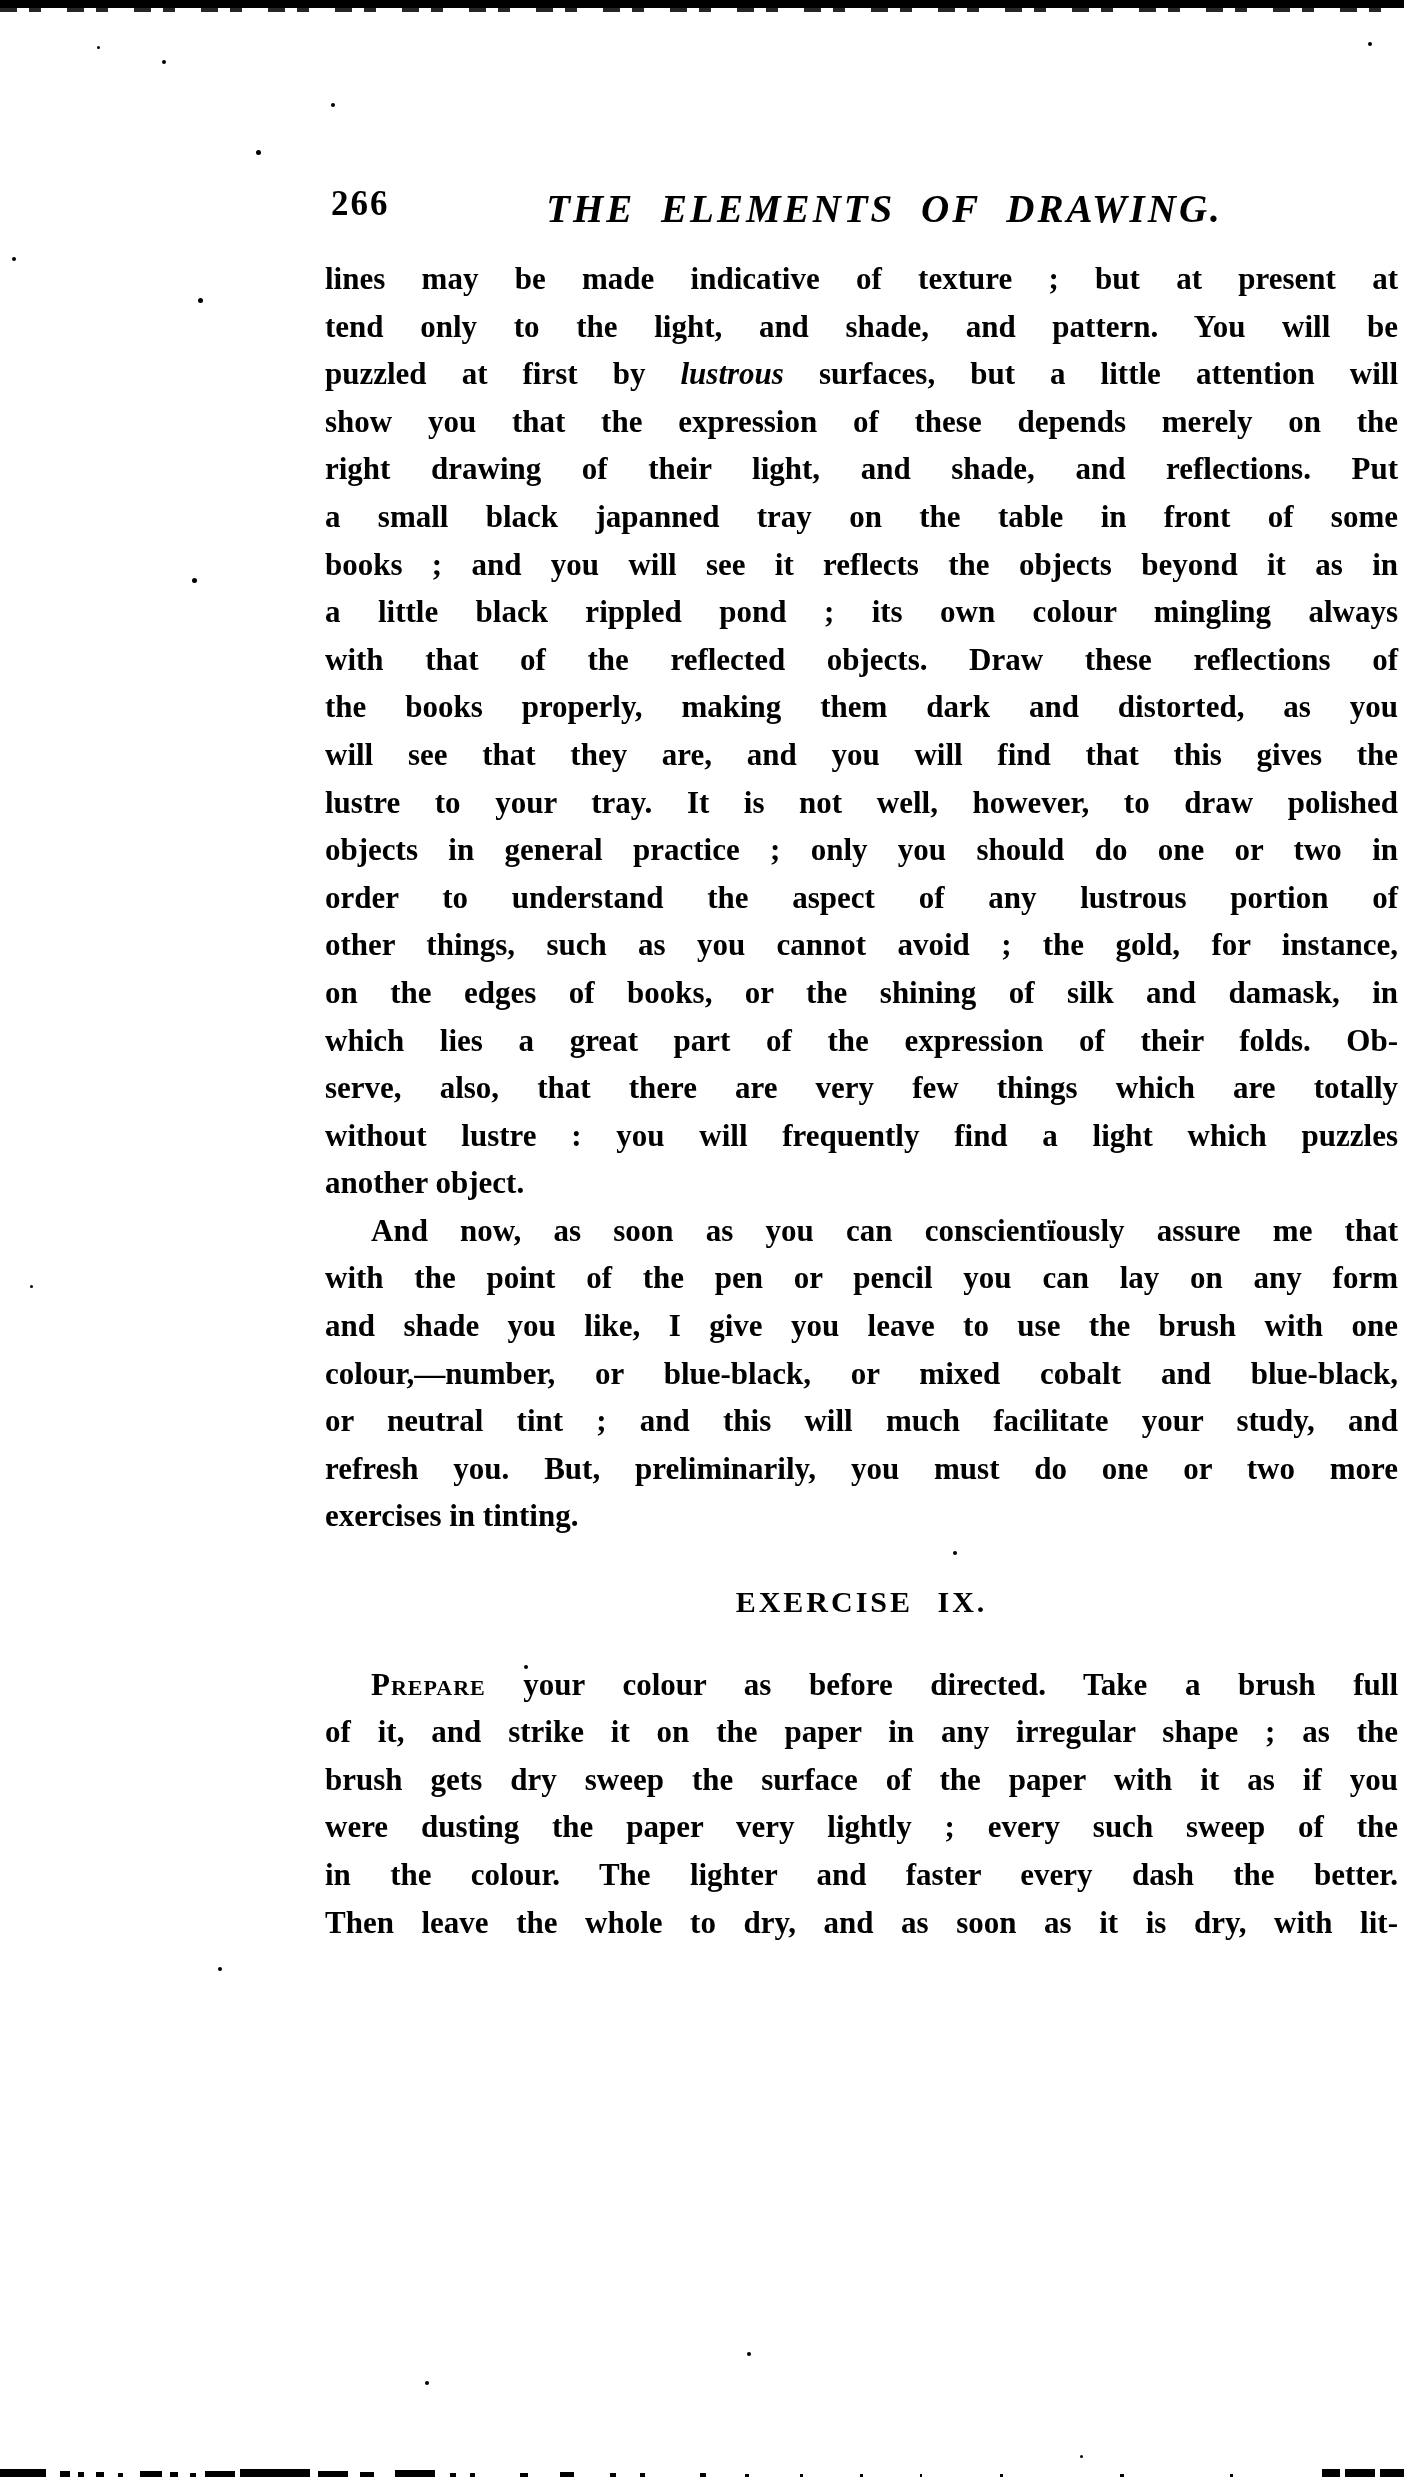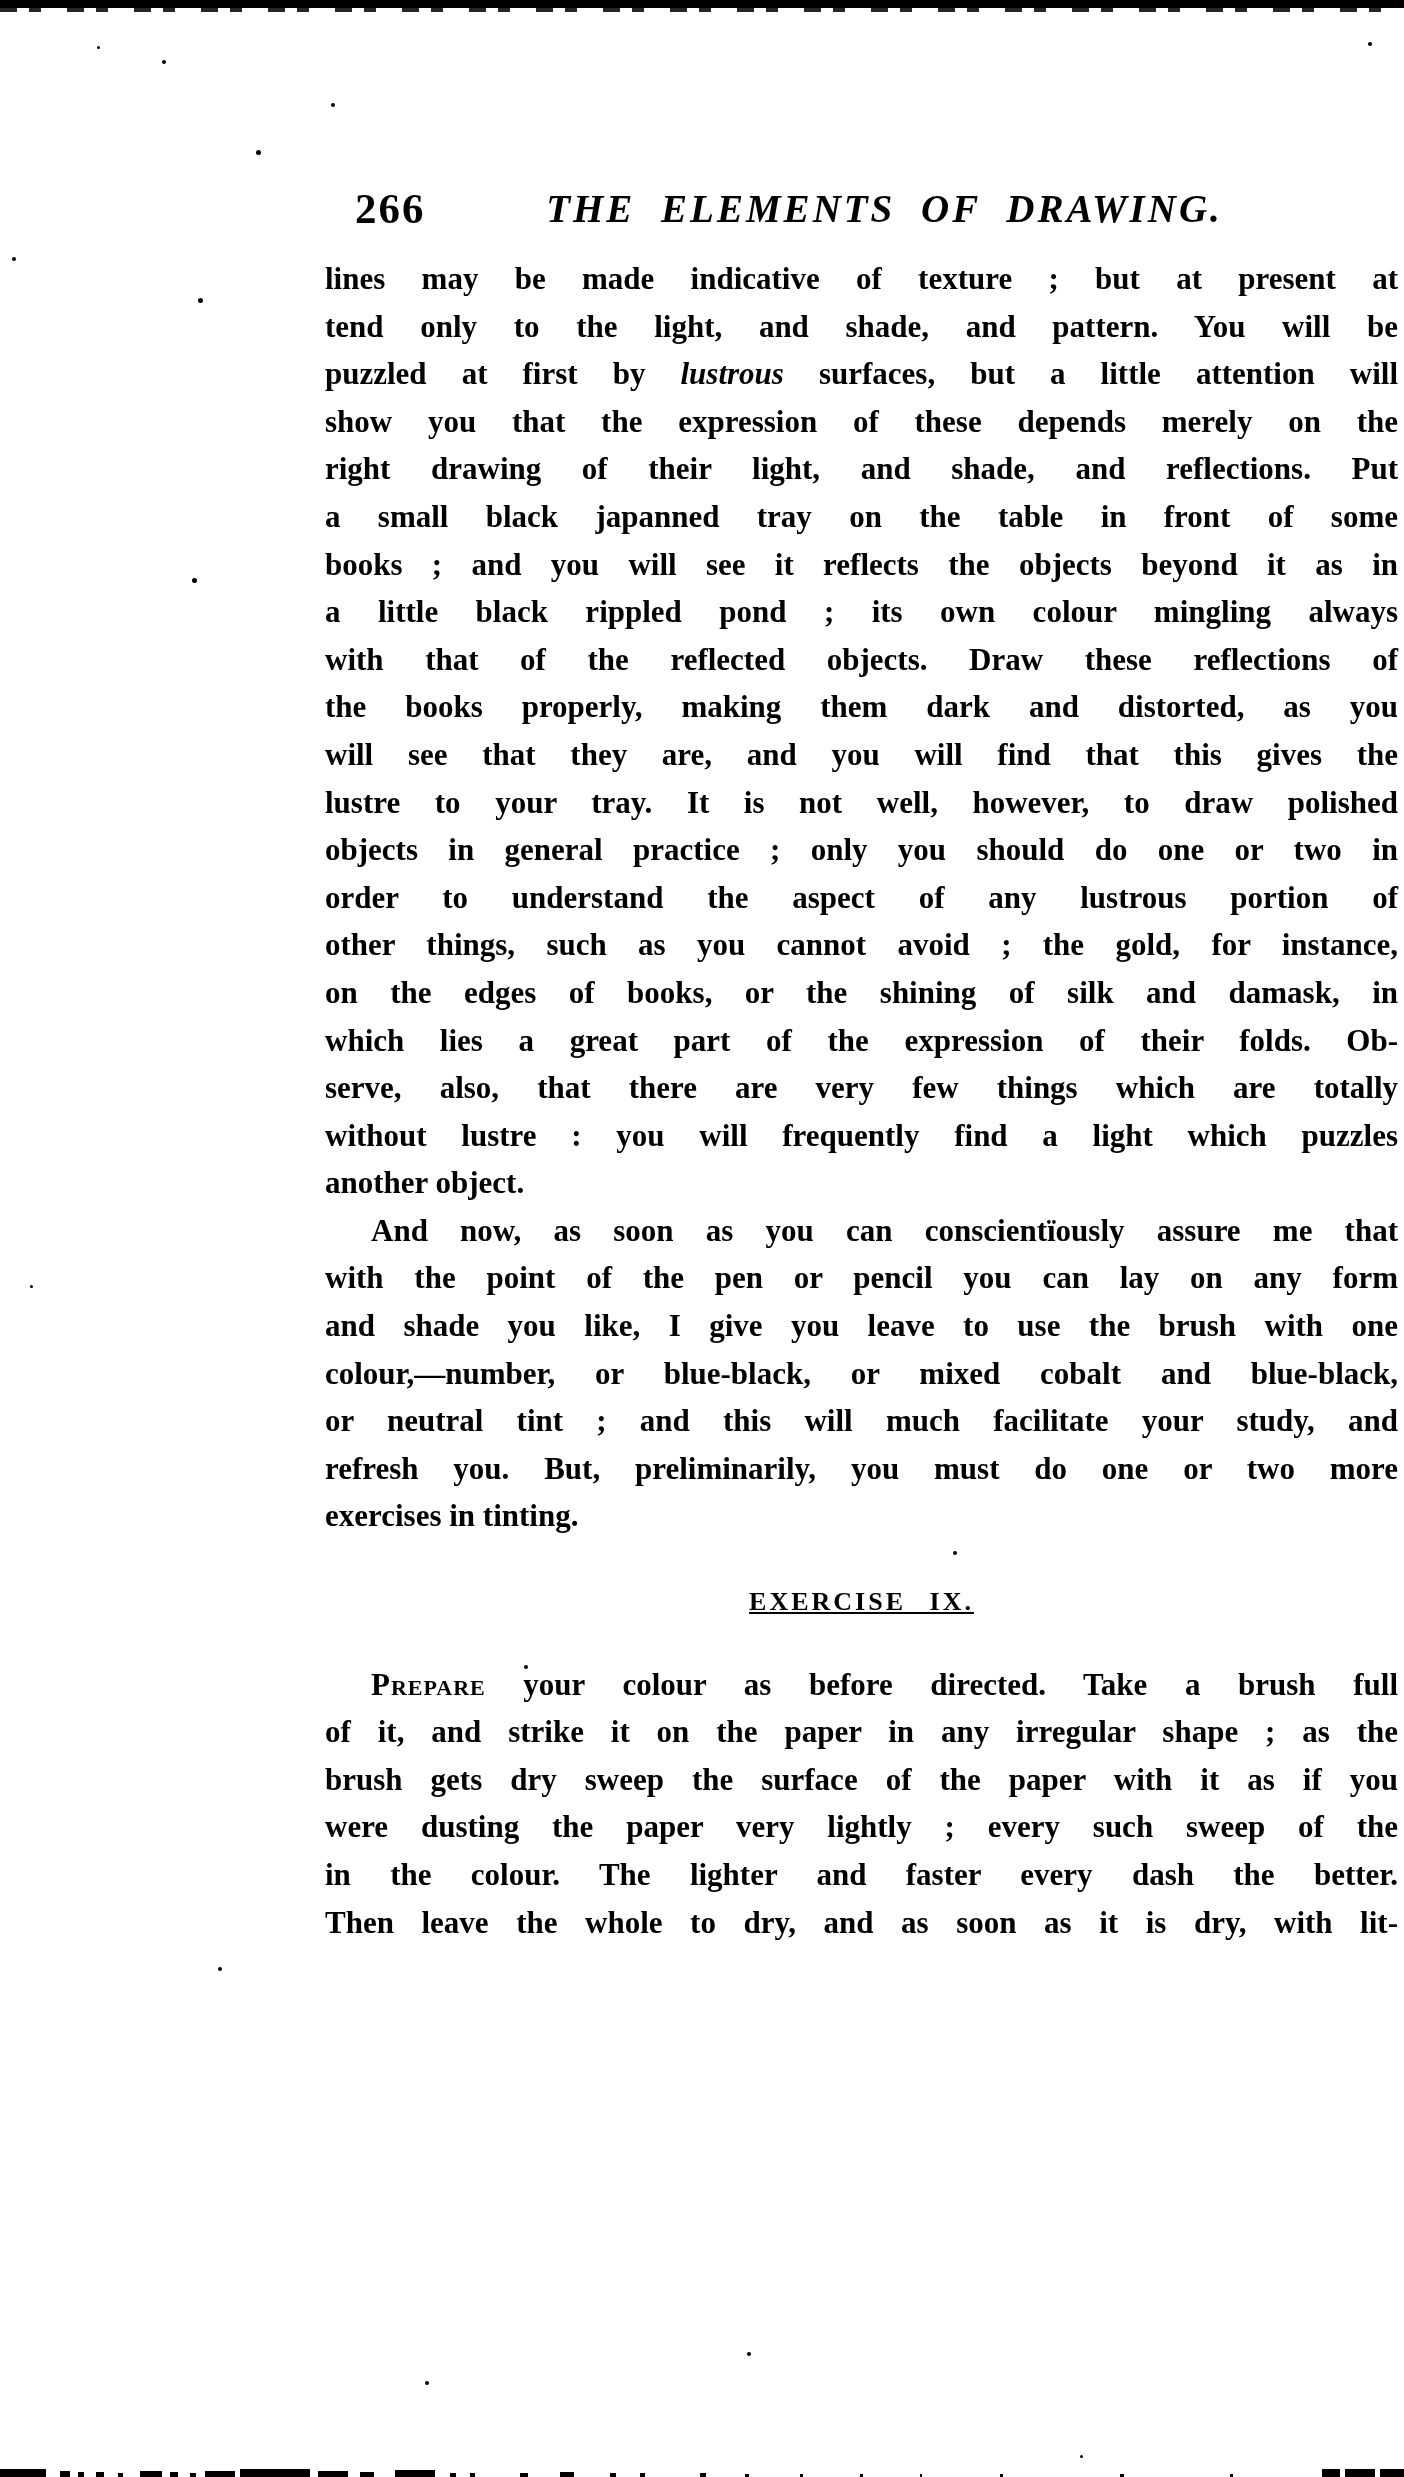--- a/index.html
+++ b/index.html
@@ -14,36 +14,36 @@
   
   .topbar{position:absolute;top:0;left:0;width:1404px;height:8px;background:#000;}
   .topbar-frag{position:absolute;top:8px;left:0;width:1404px;height:4px;
     background:repeating-linear-gradient(90deg,#000 0 17px,transparent 17px 29px,#000 29px 41px,transparent 41px 67px);
     opacity:.85;}
   .artifact{position:absolute;background:#000;}
   .speck{position:absolute;background:#000;border-radius:50%;}
 
   
   .header{position:absolute;top:182px;left:325px;width:1073px;height:52px;}
-  .pagenum{position:absolute;left:6px;top:2px;font-size:43px;font-weight:bold;letter-spacing:2px;margin-left:24px;}
+  .pagenum{position:absolute;left:6px;top:2px;font-size:35px;font-weight:bold;letter-spacing:2px;}
   .runtitle{position:absolute;left:0;top:4px;width:100%;text-align:center;
     padding-left:46px;box-sizing:border-box;
     font-style:italic;font-weight:bold;font-size:39px;letter-spacing:3px;word-spacing:13px;}
 
   
   .bodytext{position:absolute;top:255px;left:325px;width:1073px;
     font-size:31px;font-weight:bold;line-height:47.6px;}
   .line{text-align:justify;text-align-last:justify;text-justify:inter-word;height:47.6px;}
   .line.noj{text-align:left;text-align-last:left;}
   .line.ind{text-indent:46px;}
   .i{font-style:italic;}
   .sc{font-variant:small-caps;letter-spacing:1px;}
 
   .heading{margin-top:38px;margin-bottom:35px;height:47.6px;line-height:47.6px;
-    text-align:center;font-size:26px;font-weight:bold;letter-spacing:3px;word-spacing:14px;text-decoration:underline;}
+    text-align:center;font-size:30px;font-weight:bold;letter-spacing:3px;word-spacing:14px;}
 </style>
 </head>
 <body>
 
 <div class="page">
 
   <div class="topbar"></div>
   <div class="topbar-frag"></div>
 
   <div class="header">

